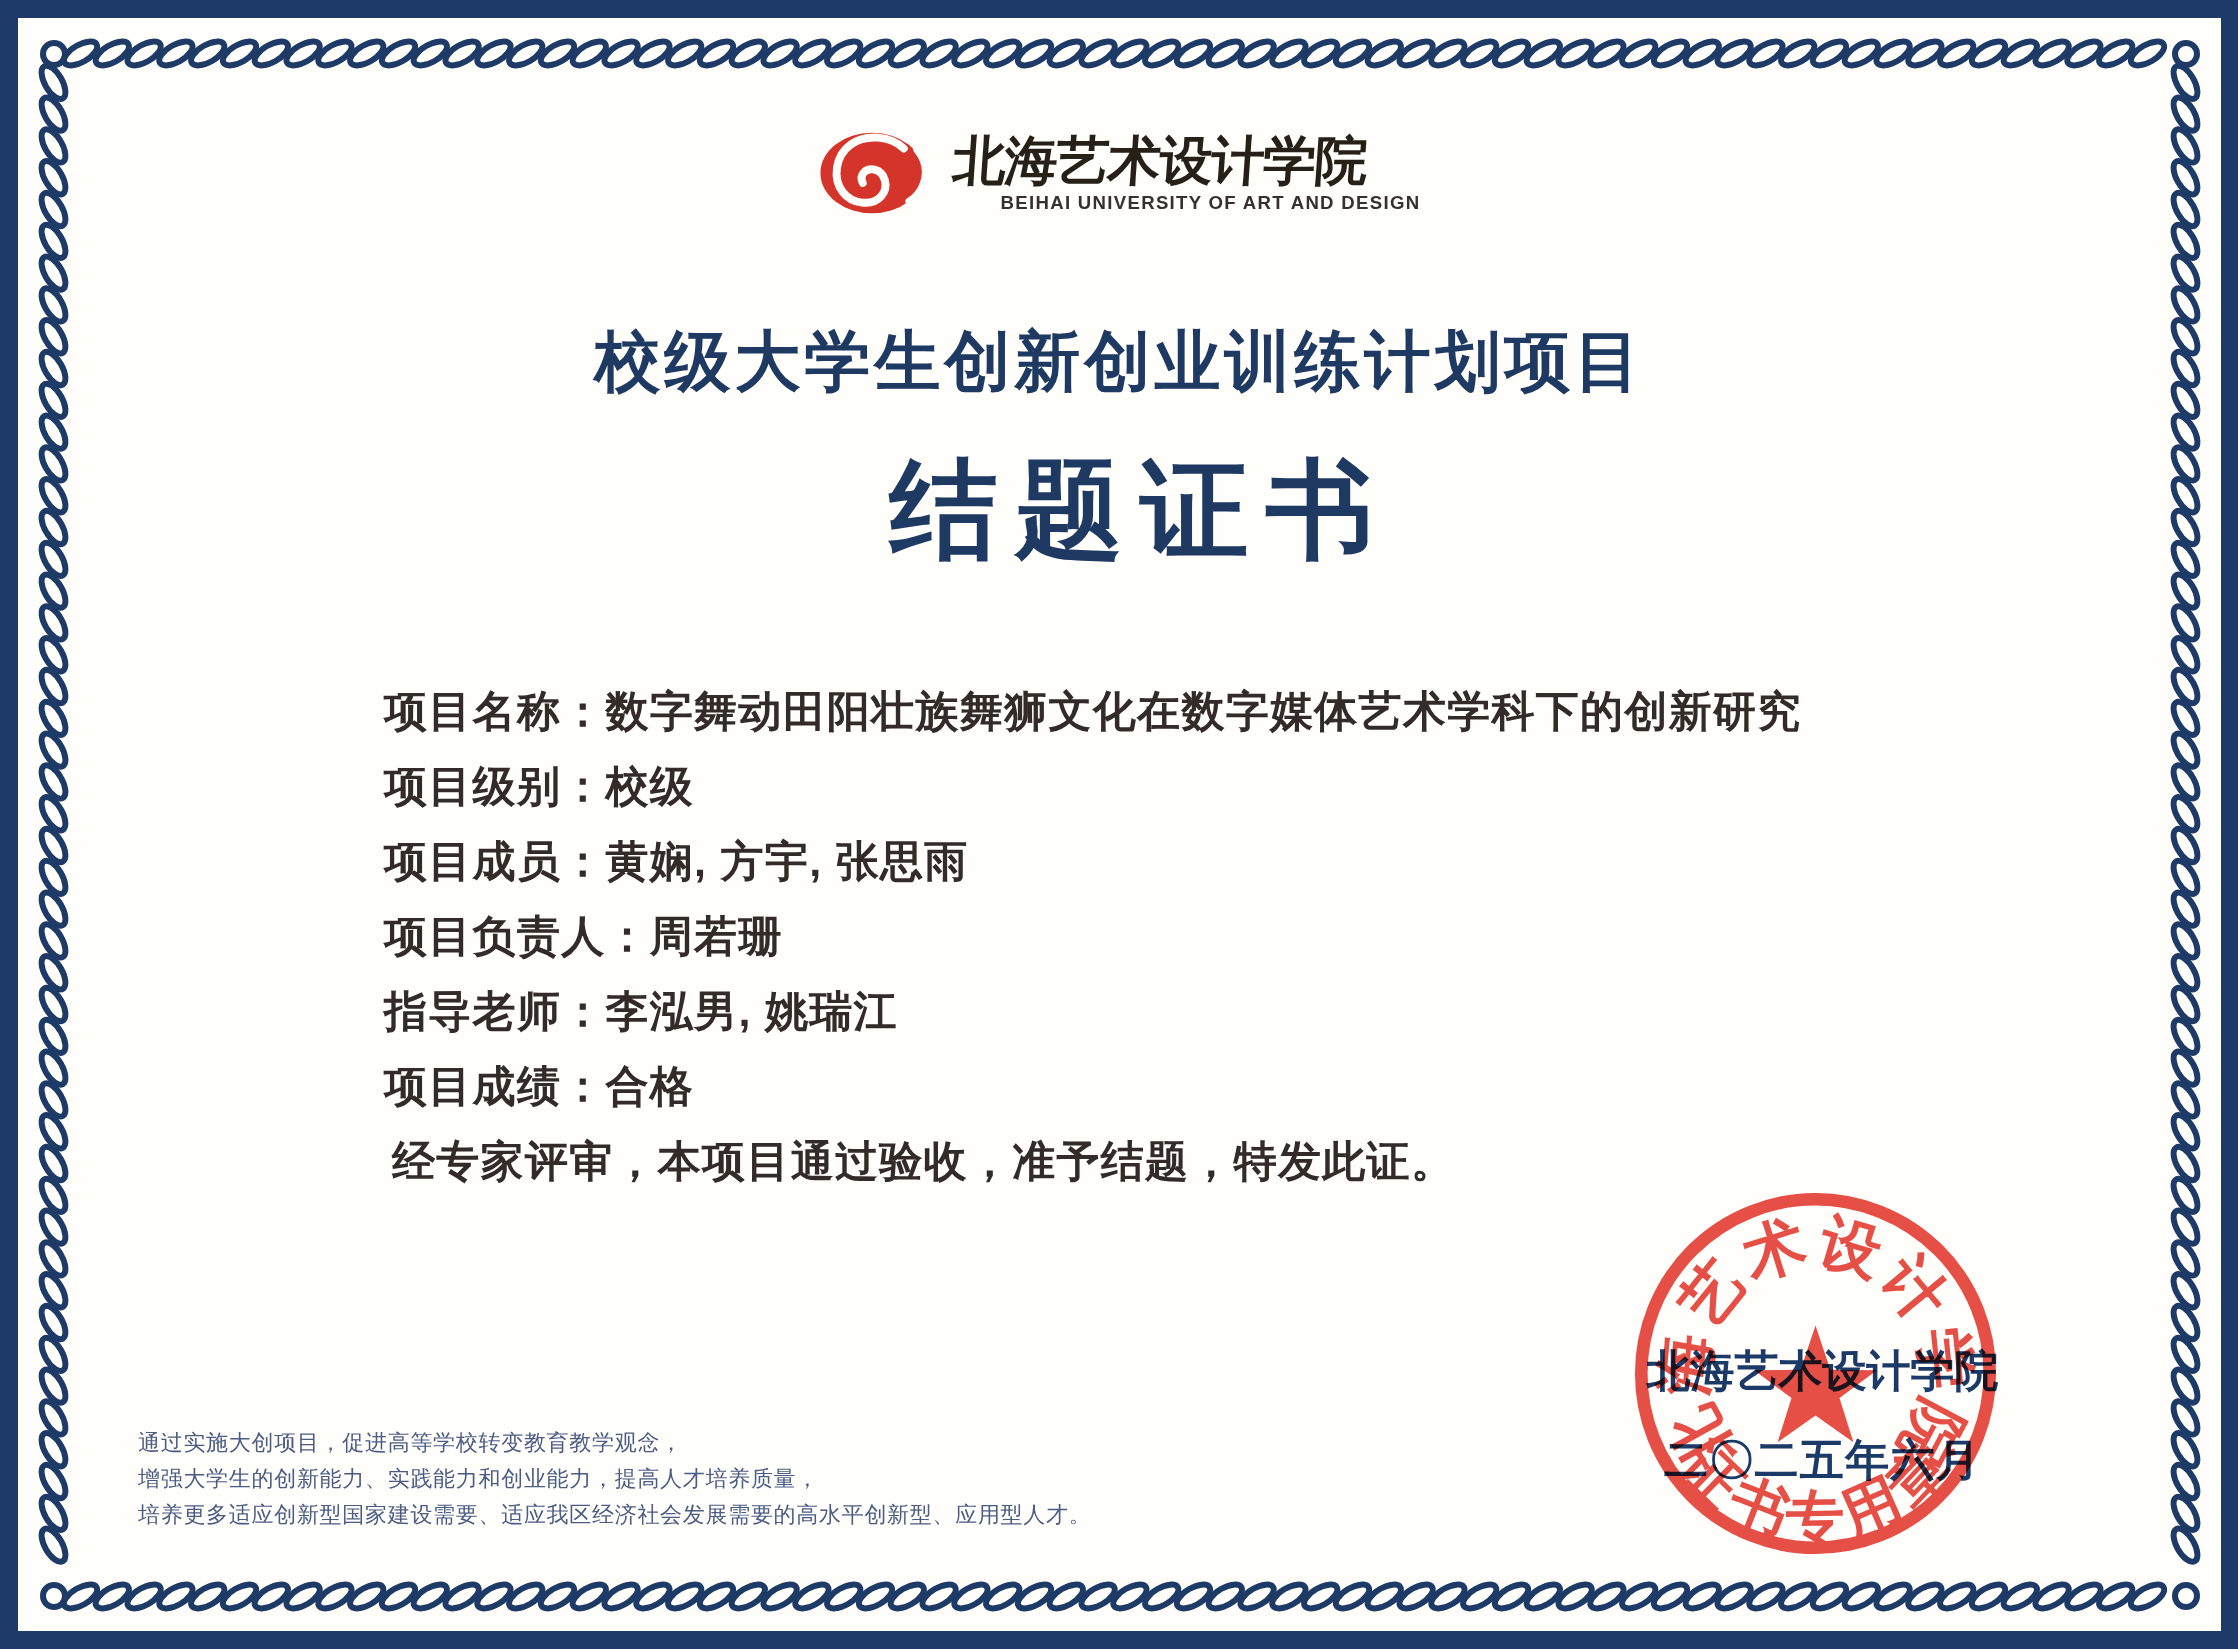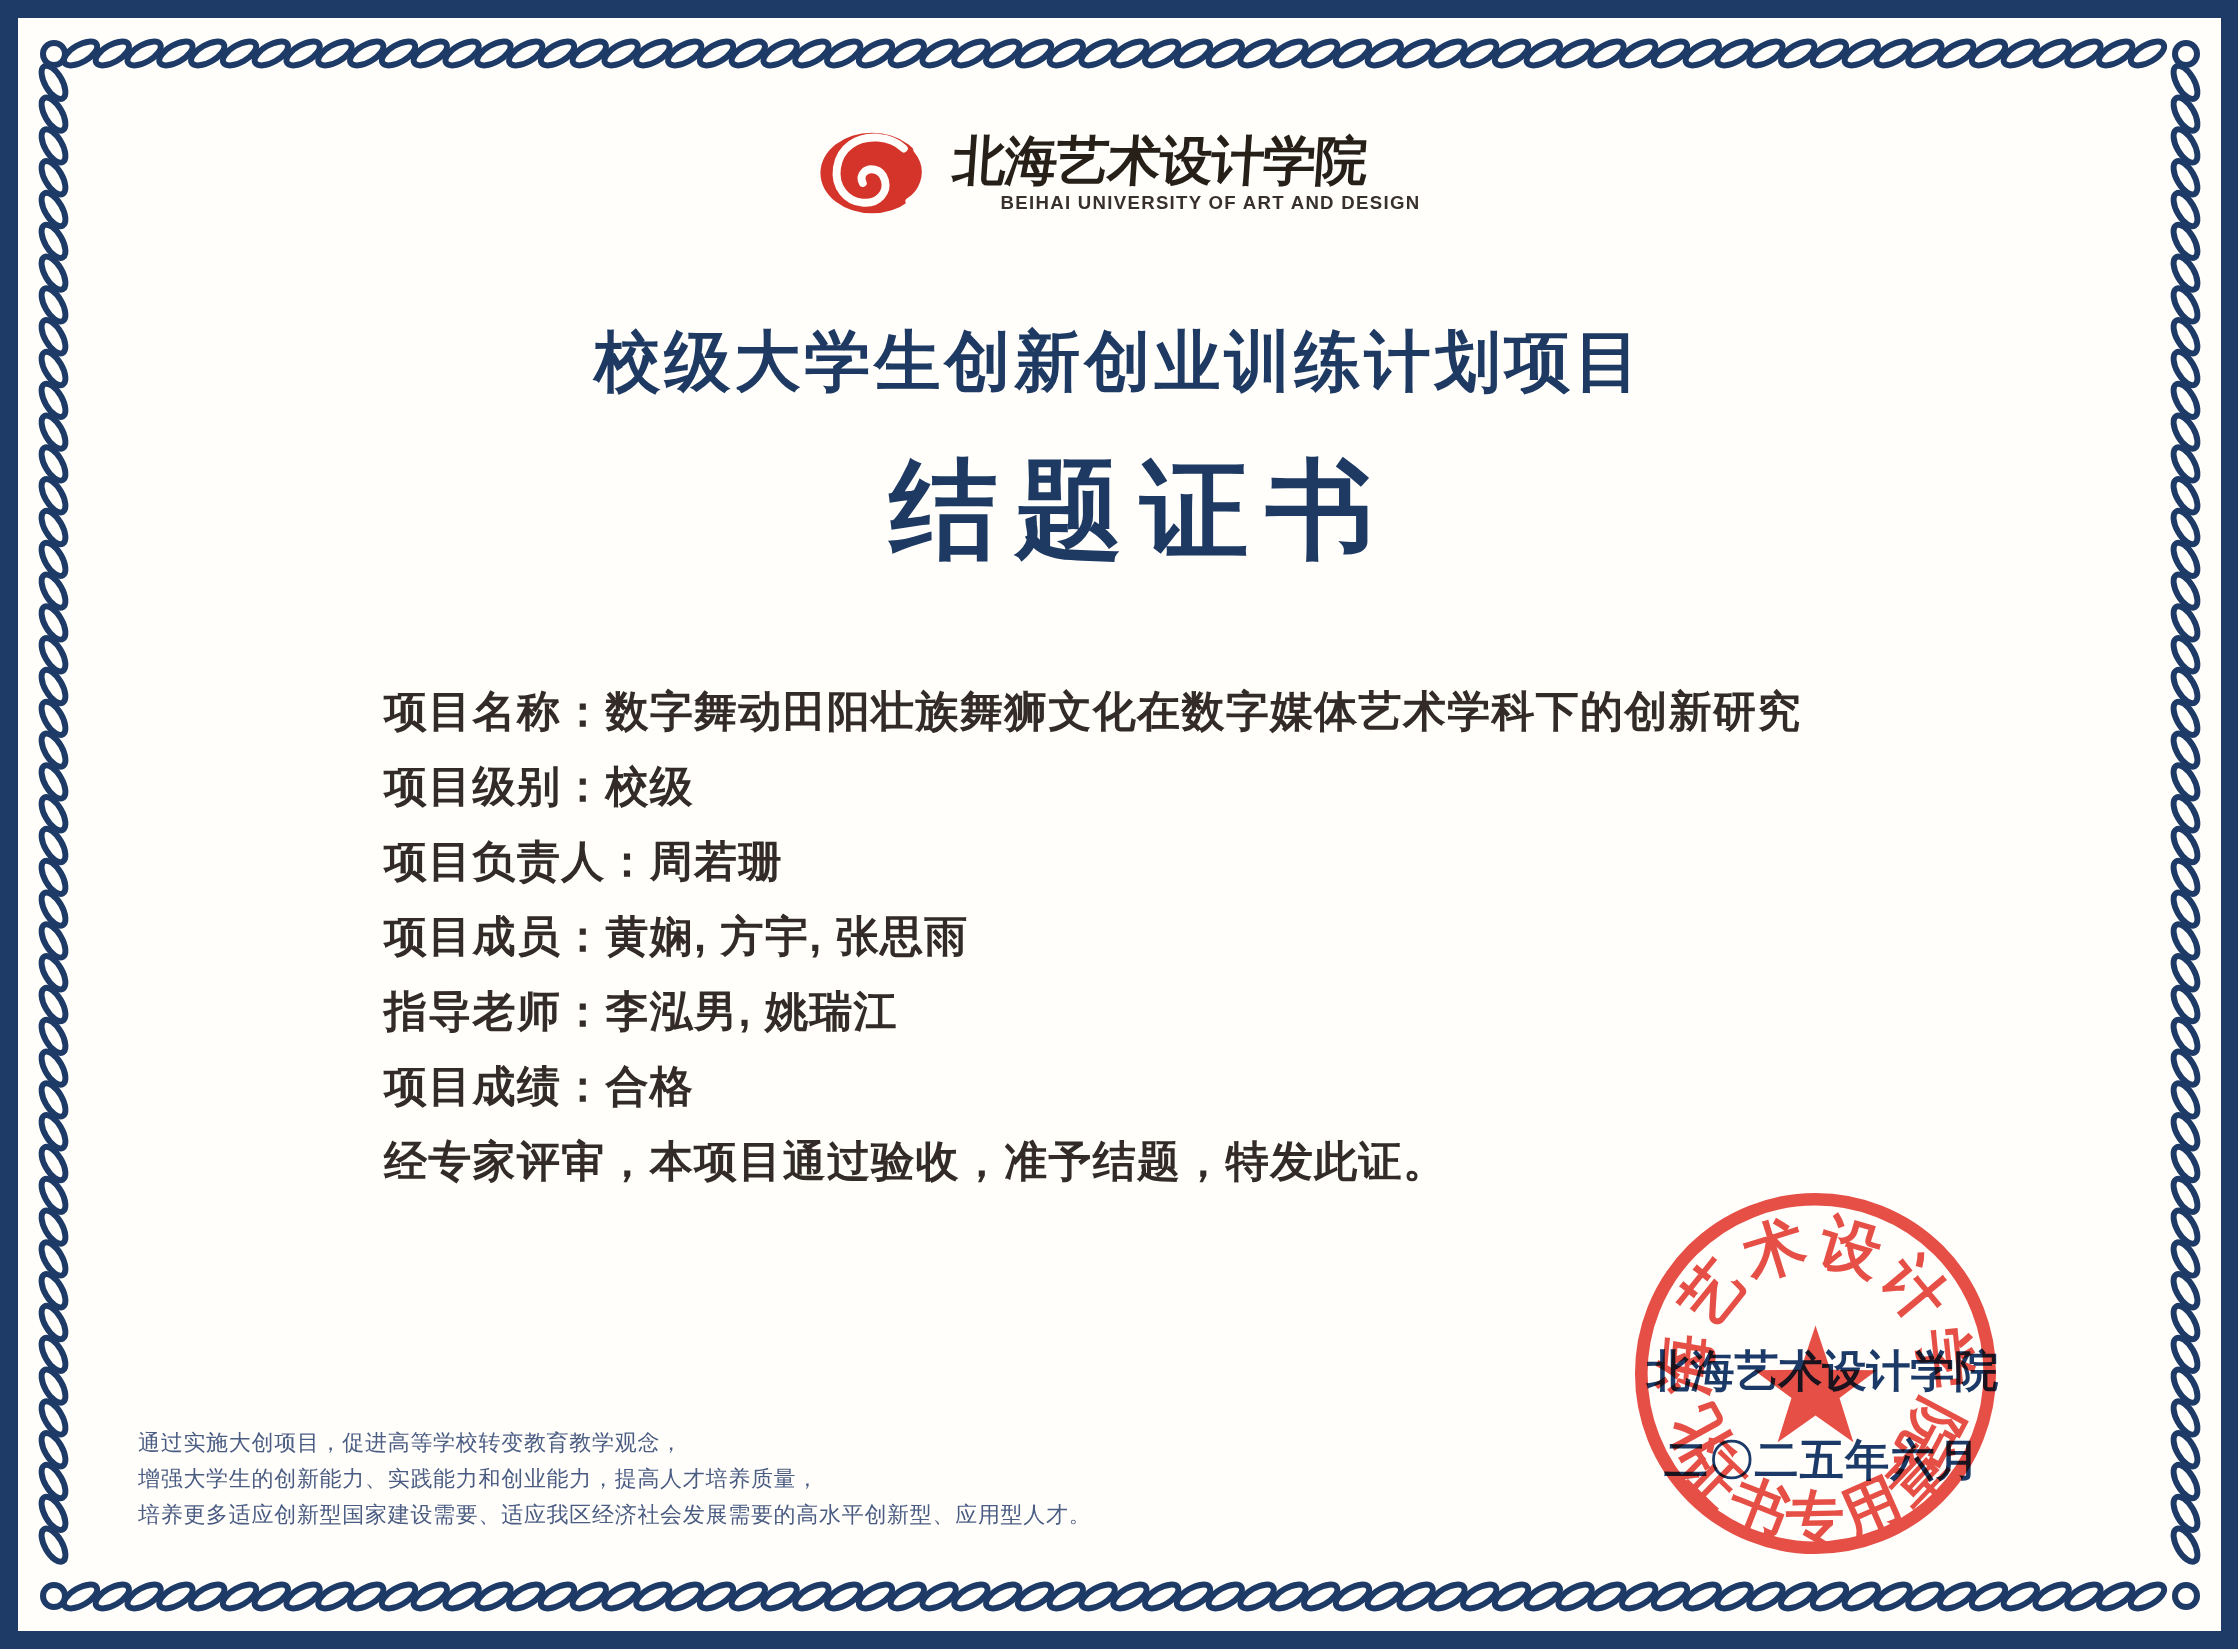--- a/index.html
+++ b/index.html
@@ -33,21 +33,21 @@
     font-size:66px; line-height:93px; letter-spacing:4px; color:#1e3a63;}
   .subtitle{position:absolute; top:439px; left:0; width:100%; margin:12px; text-align:center;
     font-family:"DejaVu Serif","Liberation Serif",serif; font-weight:bold;
     font-size:108px; line-height:116px; letter-spacing:17.3px; color:#1e3a63; text-indent:17.3px;}
   
   .fields{position:absolute; left:384px; top:689px; color:#332b27;}
   .field-row{font-size:43px; line-height:44px; margin-bottom:31px;
     font-weight:600; letter-spacing:1.3px; white-space:nowrap;}
   .field-label{font-weight:600;}
   .field-value{font-weight:600;}
-  .closing-row{font-size:43px; line-height:44px; font-weight:600; letter-spacing:1.3px; white-space:nowrap;}
+  .closing-row{font-size:43px; line-height:44px; font-weight:600; letter-spacing:1.3px; white-space:nowrap;margin-left:8px;}
   
   .footnote{position:absolute; left:138px; top:1425px;
     font-family:"DejaVu Serif","Liberation Serif",serif;
     font-size:22px; line-height:36px; color:#4a5c82; letter-spacing:0.7px;}
   
   .issuer{position:absolute; left:1623px; top:1345px; width:399px; text-align:center;
     font-family:"DejaVu Serif","Liberation Serif",serif; color:#1c3a68; font-weight:600;}
   .issuer-name{font-size:44px; line-height:52px; letter-spacing:0px; white-space:nowrap;}
   .issuer-date{font-size:44px; line-height:52px; letter-spacing:1.3px; margin-top:37px; white-space:nowrap;}
   
@@ -318,24 +318,24 @@
   <h2 class="subtitle">结题证书</h2>
 
   <div class="fields">
     <div class="field-row">
       <span class="field-label">项目名称：</span><span class="field-value">数字舞动田阳壮族舞狮文化在数字媒体艺术学科下的创新研究</span>
     </div>
     <div class="field-row">
       <span class="field-label">项目级别：</span><span class="field-value">校级</span>
     </div>
     <div class="field-row">
+      <span class="field-label">项目成员：</span><span class="field-value">黄娴, 方宇, 张思雨</span>
+    </div>
+    <div class="field-row">
       <span class="field-label">项目负责人：</span><span class="field-value">周若珊</span>
-    </div>
-    <div class="field-row">
-      <span class="field-label">项目成员：</span><span class="field-value">黄娴, 方宇, 张思雨</span>
     </div>
     <div class="field-row">
       <span class="field-label">指导老师：</span><span class="field-value">李泓男, 姚瑞江</span>
     </div>
     <div class="field-row">
       <span class="field-label">项目成绩：</span><span class="field-value">合格</span>
     </div>
     <div class="closing-row">经专家评审，本项目通过验收，准予结题，特发此证。</div>
   </div>
 

